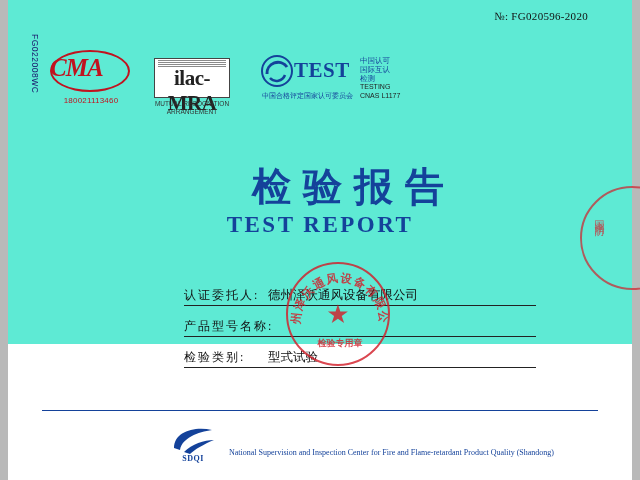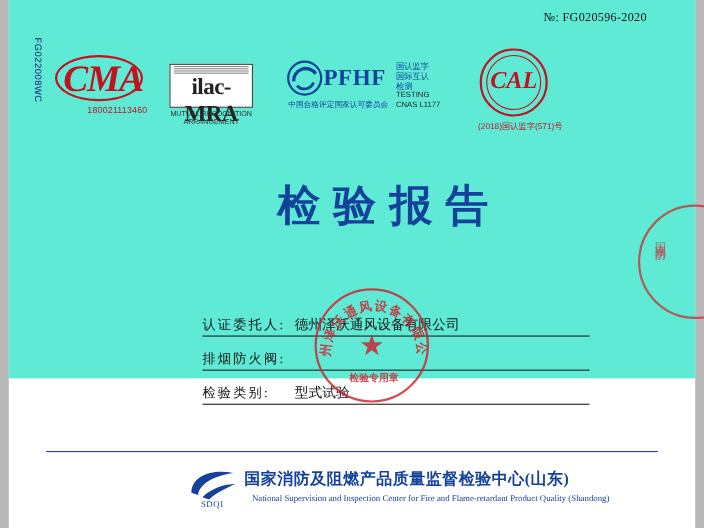--- a/index.html
+++ b/index.html
@@ -89,34 +89,34 @@
     height: 42px;
     border: 2px solid #c1121f;
     border-radius: 50%;
     box-sizing: border-box;
   }
   .cma-text {
     position: absolute;
     left: 0;
     top: 12px;
     width: 80px;
-    text-align: right;
+    text-align: left;
     font-family: "Liberation Serif", serif;
     font-weight: bold;
     font-style: italic;
-    font-size: 34px;
+    font-size: 25px;
     color: #c1121f;
     letter-spacing: -1px;
   }
   .cma-num {
     position: absolute;
     left: -2px;
     top: 54px;
     width: 86px;
-    text-align: right;
+    text-align: center;
     font-size: 8px;
     color: #c1121f;
     letter-spacing: 0.2px;
   }
 
   
   .ilac-wrap {
     position: absolute;
     left: 140px;
     top: 0px;
@@ -435,21 +435,21 @@
     height: 36px;
   }
   .sdqi-label {
     position: absolute;
     left: 162px;
     top: 34px;
     width: 46px;
     text-align: center;
     font-family: "Liberation Serif", serif;
     font-size: 8px;
-    font-weight: normal;
+    font-weight: bold;
     color: #14429a;
     letter-spacing: 0.5px;
   }
   .footer-cn {
     position: absolute;
     left: 214px;
     top: 6px;
     font-family: "Liberation Serif", serif;
     font-size: 14.5px;
     font-weight: bold;
@@ -503,57 +503,52 @@
       </div>
 
       <div class="cnas-wrap">
         <div class="cnas-mark">
           <svg width="34" height="34" viewBox="0 0 34 34">
             <circle cx="17" cy="17" r="15" fill="none" stroke="#14429a" stroke-width="2"></circle>
             <path d="M7 20 A11 11 0 0 1 27 13" fill="none" stroke="#14429a" stroke-width="3"></path>
             <path d="M10 24 A9 9 0 0 0 25 21" fill="none" stroke="#14429a" stroke-width="2.5"></path>
           </svg>
         </div>
-        <div class="cnas-text">PFHF</div>
+        <div class="cnas-text">TEST</div>
         <div class="cnas-sub">中国合格评定国家认可委员会</div>
       </div>
 
       <div class="cnas-right">
-        <div>国认监字</div>
+        <div>中国认可</div>
         <div>国际互认</div>
         <div>检测</div>
         <div class="en">TESTING</div>
         <div class="en">CNAS L1177</div>
       </div>
 
-      <div class="cal-wrap">
-        <div class="cal-circle"></div>
-        <div class="cal-inner"></div>
-        <div class="cal-text">CAL</div>
-        <div class="cal-caption">(2018)国认监字(571)号</div>
-      </div>
 
     </div>
 
     <div class="title-cn">检验报告</div>
+    <div class="title-en">TEST REPORT</div>
 
     <div class="seal-edge">
       <span>国家消防</span>
     </div>
 
     <div class="fields">
 
       <div class="field-row">
         <div class="field-label">认证委托人:</div>
         <div class="field-value">德州泽沃通风设备有限公司</div>
         <div class="field-rule"></div>
       </div>
 
       <div class="field-row">
-        <div class="field-label">排烟防火阀:</div>
+        <div class="field-label">产品型号名称:</div>
         <div class="field-rule"></div>
       </div>
 
       <div class="field-row">
         <div class="field-label">检验类别:</div>
         <div class="field-value">型式试验</div>
         <div class="field-rule"></div>
       </div>
 
     </div>
@@ -574,18 +569,17 @@
     <div class="footer-rule"></div>
 
     <div class="footer">
       <div class="sdqi-logo">
         <svg width="46" height="32" viewBox="0 0 46 32">
           <path d="M4 24 C4 8, 24 2, 42 6 C28 8, 12 14, 10 26 Z" fill="#14429a"></path>
           <path d="M14 28 C22 20, 34 16, 44 16 C34 20, 24 26, 20 30 Z" fill="#14429a"></path>
         </svg>
       </div>
       <div class="sdqi-label">SDQI</div>
-      <div class="footer-cn">国家消防及阻燃产品质量监督检验中心(山东)</div>
       <div class="footer-en">National Supervision and Inspection Center for Fire and Flame-retardant Product Quality (Shandong)</div>
     </div>
 
   </div>
 </div>
 
 </body></html>

